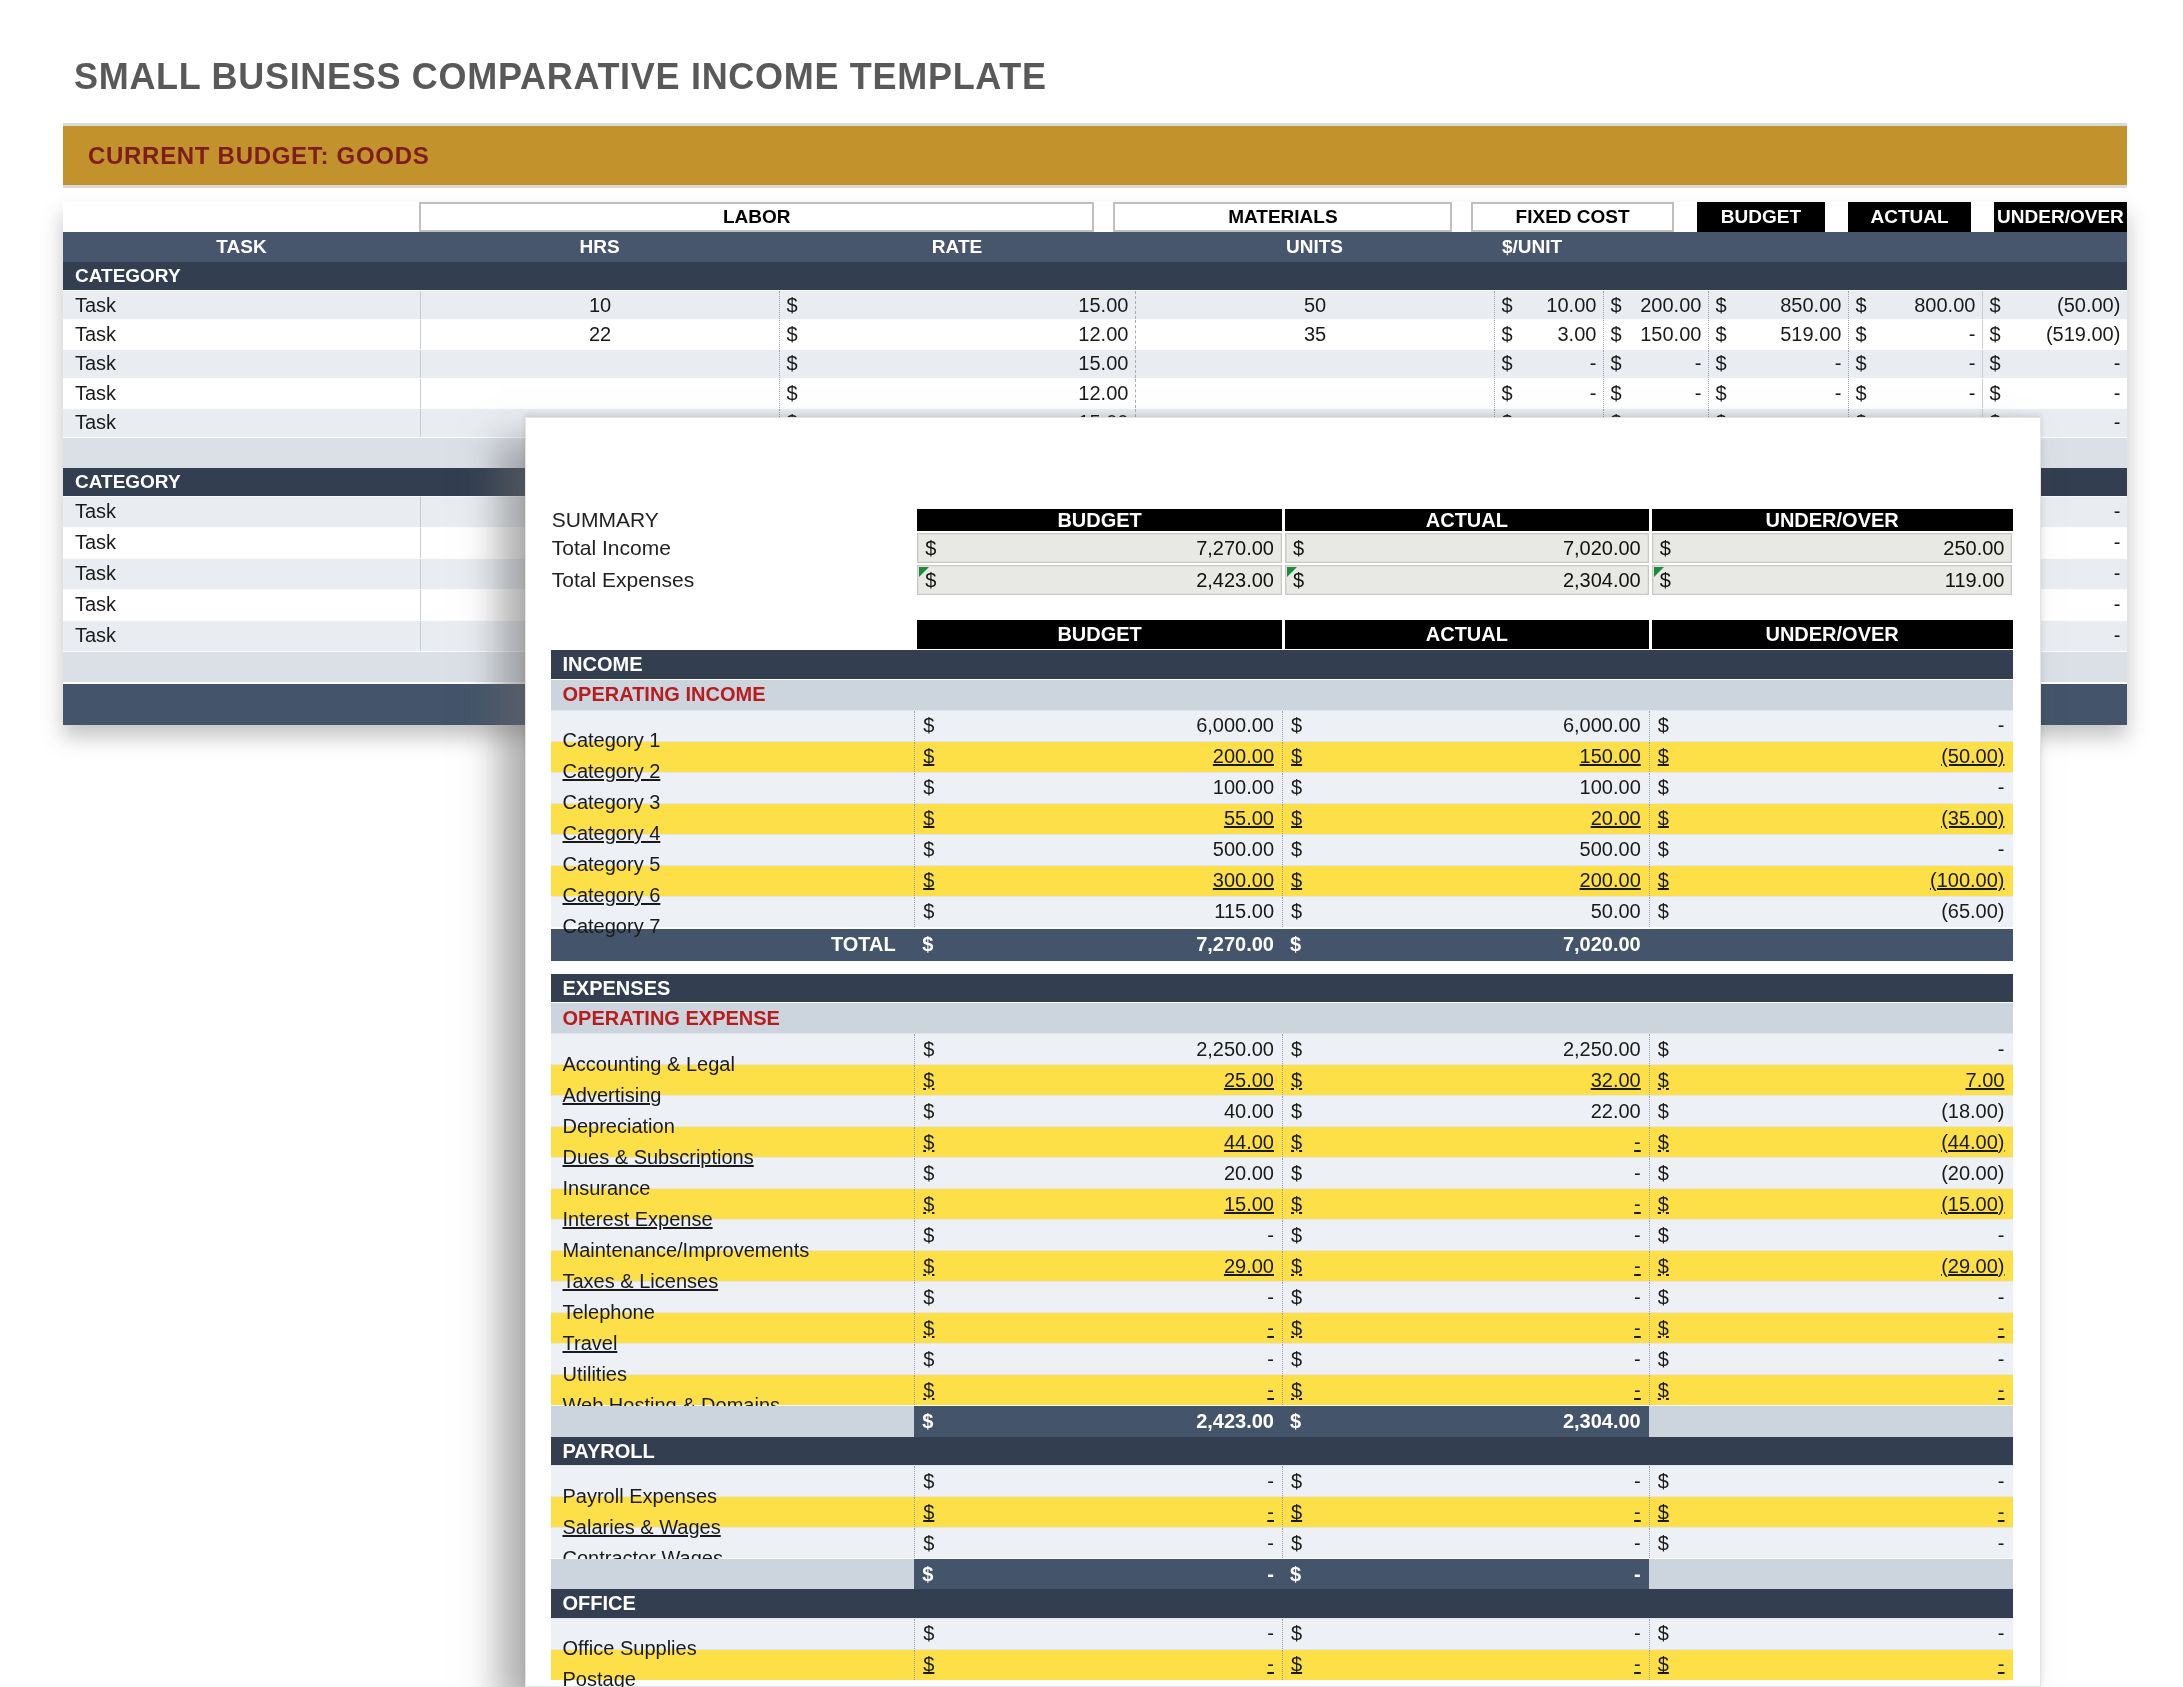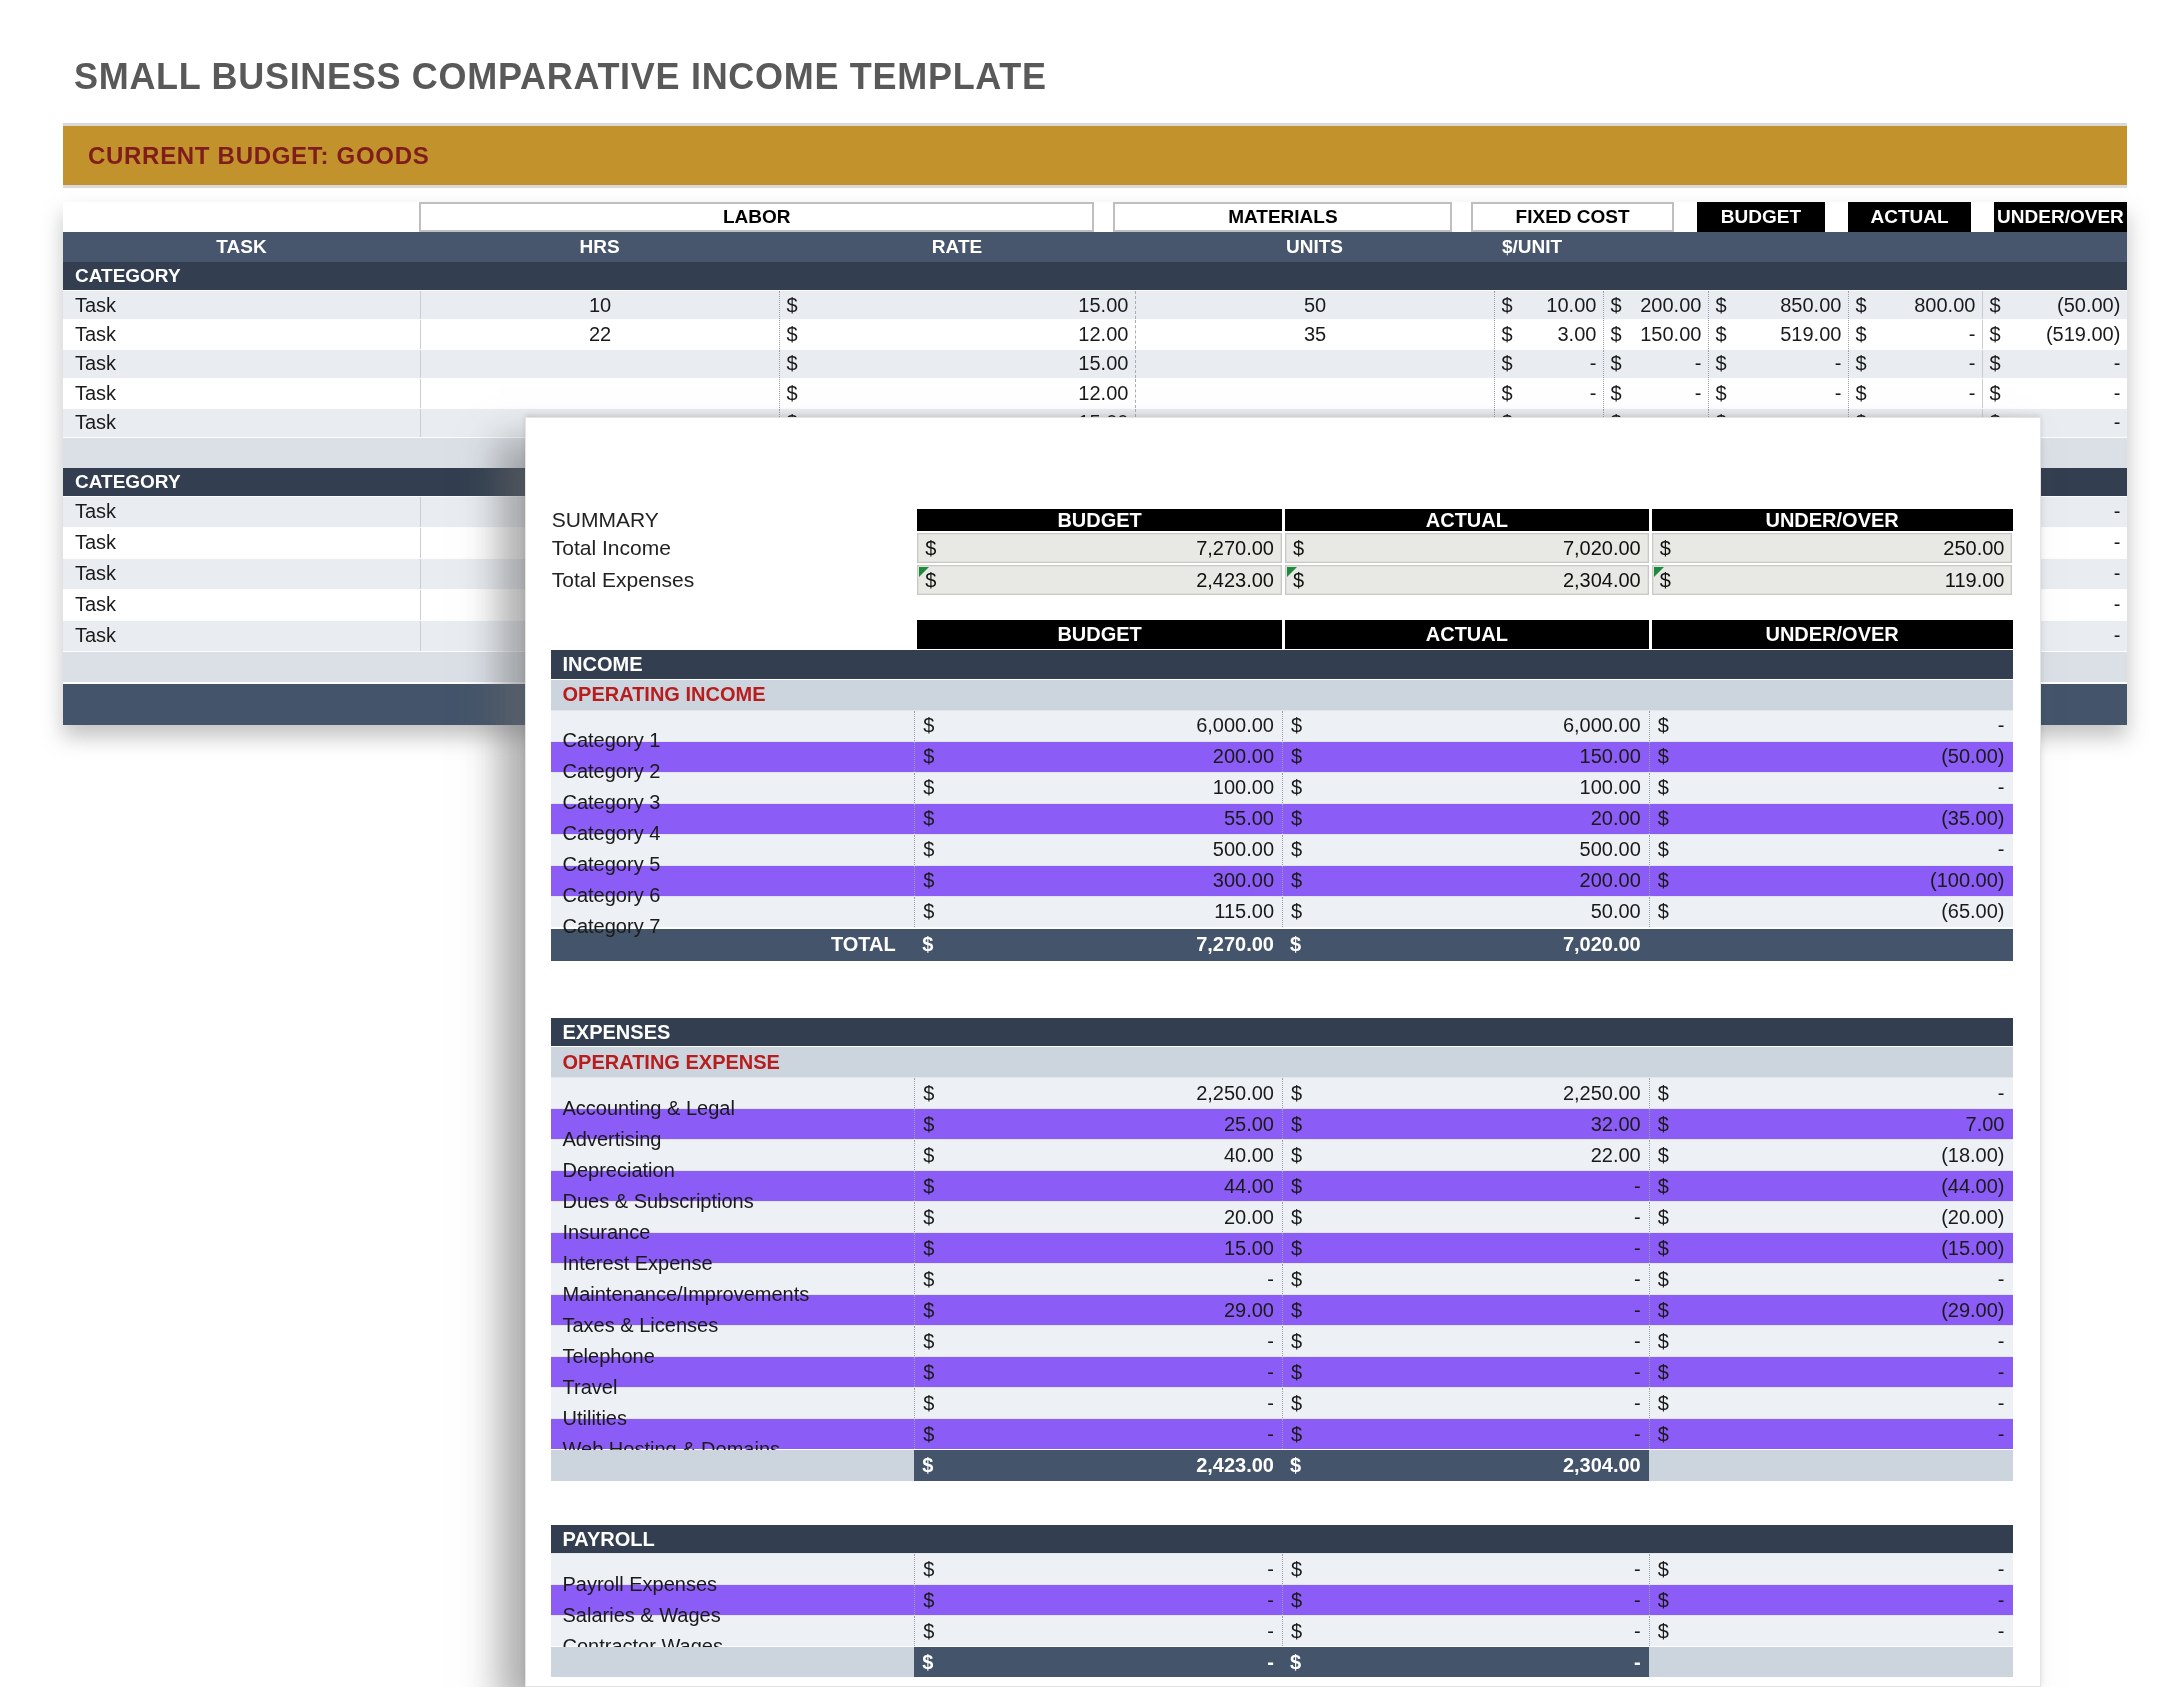--- a/index.html
+++ b/index.html
@@ -45,25 +45,25 @@
   .s-flex{display:flex;}
   .col-label{width:364px;box-sizing:border-box;}
   .col-b{width:368px;box-sizing:border-box;}
   .col-a{width:367px;box-sizing:border-box;}
   .col-u{width:364px;box-sizing:border-box;}
   .bh{background:#000;color:#fff;font-weight:bold;font-size:20px;display:flex;align-items:center;justify-content:center;border-left:3.3px solid #fff;}
   .sum-label{display:flex;align-items:center;font-size:21px;color:#222;padding-left:1.3px;}
   .sum-row{display:flex;height:30px;border-top:2px solid #fff;}
   .sum-val{background:#e8e8e4;box-shadow:inset 0 0 0 1.3px #c8c8c4;border-left:3.3px solid #fff;display:flex;align-items:center;justify-content:space-between;padding:0 8px;font-size:20px;color:#111;position:relative;}
   .flag::before{content:'';position:absolute;top:2px;left:2px;width:0;height:0;border-top:10px solid #1e8a3c;border-right:10px solid transparent;}
-  .sec-bar{height:28.4px;background:#333f50;color:#fff;font-weight:bold;font-size:20px;display:flex;align-items:center;padding-left:12px;margin-top:44px;}
+  .sec-bar{height:28.4px;background:#333f50;color:#fff;font-weight:bold;font-size:20px;display:flex;align-items:center;padding-left:12px;}
   .sub-bar{height:30px;background:#ccd4de;color:#b91c1c;font-weight:bold;font-size:20px;display:flex;align-items:center;padding-left:12px;border-top:1.3px solid #fff;}
   .s-row{display:flex;height:30px;font-size:20px;color:#1a1a1a;border-top:1.3px solid #e2e5e9;}
   .s-row.odd{background:#edf0f4;}
-  .s-row.even{background:#8b5cf6;}
+  .s-row.even{background:#fde047;text-decoration:underline;}
   .s-row>div{display:flex;align-items:center;box-sizing:border-box;}
   .s-label{padding-left:12px;margin-top:30px;}
   .s-money{justify-content:space-between;padding:0 8px;border-left:1.3px dotted #9aa1ab;}
   .s-total{display:flex;height:32px;background:#44546a;color:#fff;font-weight:bold;font-size:20px;border-top:2px solid #fff;}
   .s-total>div{display:flex;align-items:center;box-sizing:border-box;}
   .t-label{justify-content:flex-end;padding-right:18.5px;}
   .t-money{justify-content:space-between;padding:0 8px;}
   .s-subtotal{display:flex;height:31px;border-top:1.3px solid #fff;font-size:20px;}
   .s-subtotal>div{display:flex;align-items:center;box-sizing:border-box;}
   .lightcell{background:#ccd4de;}

